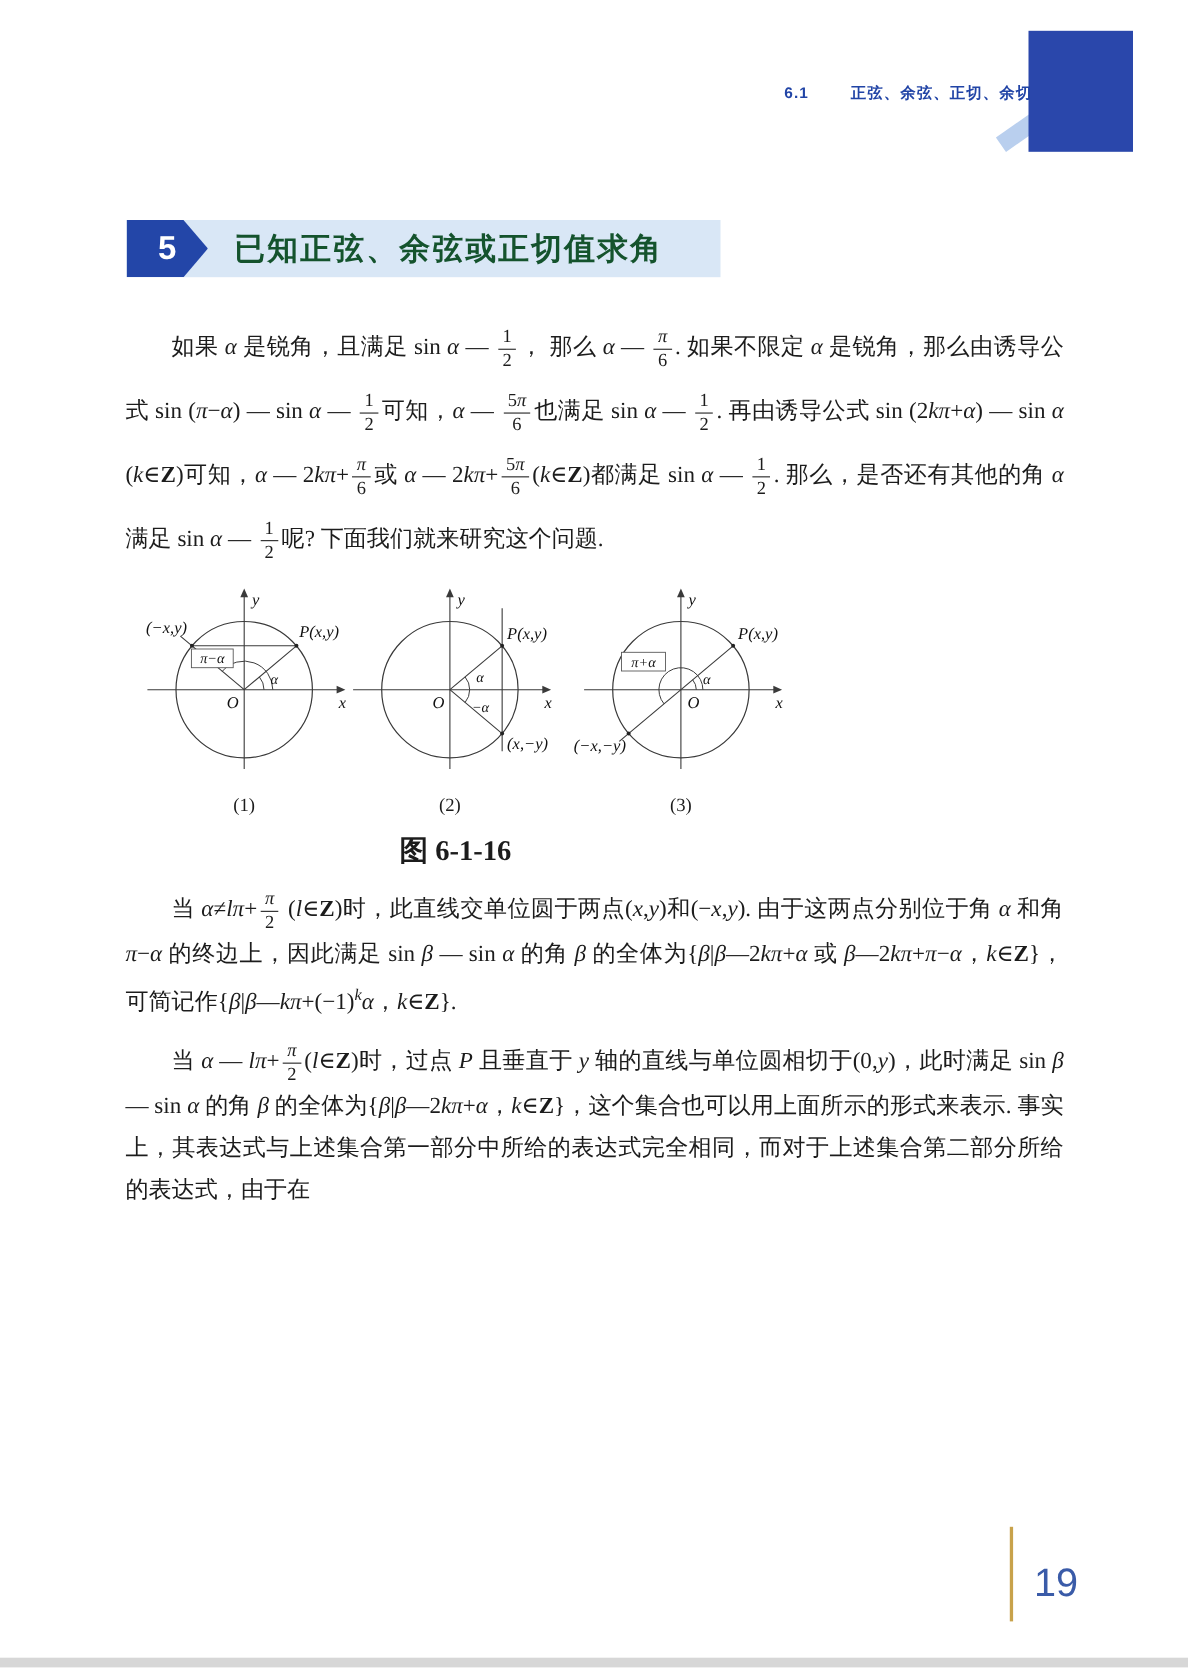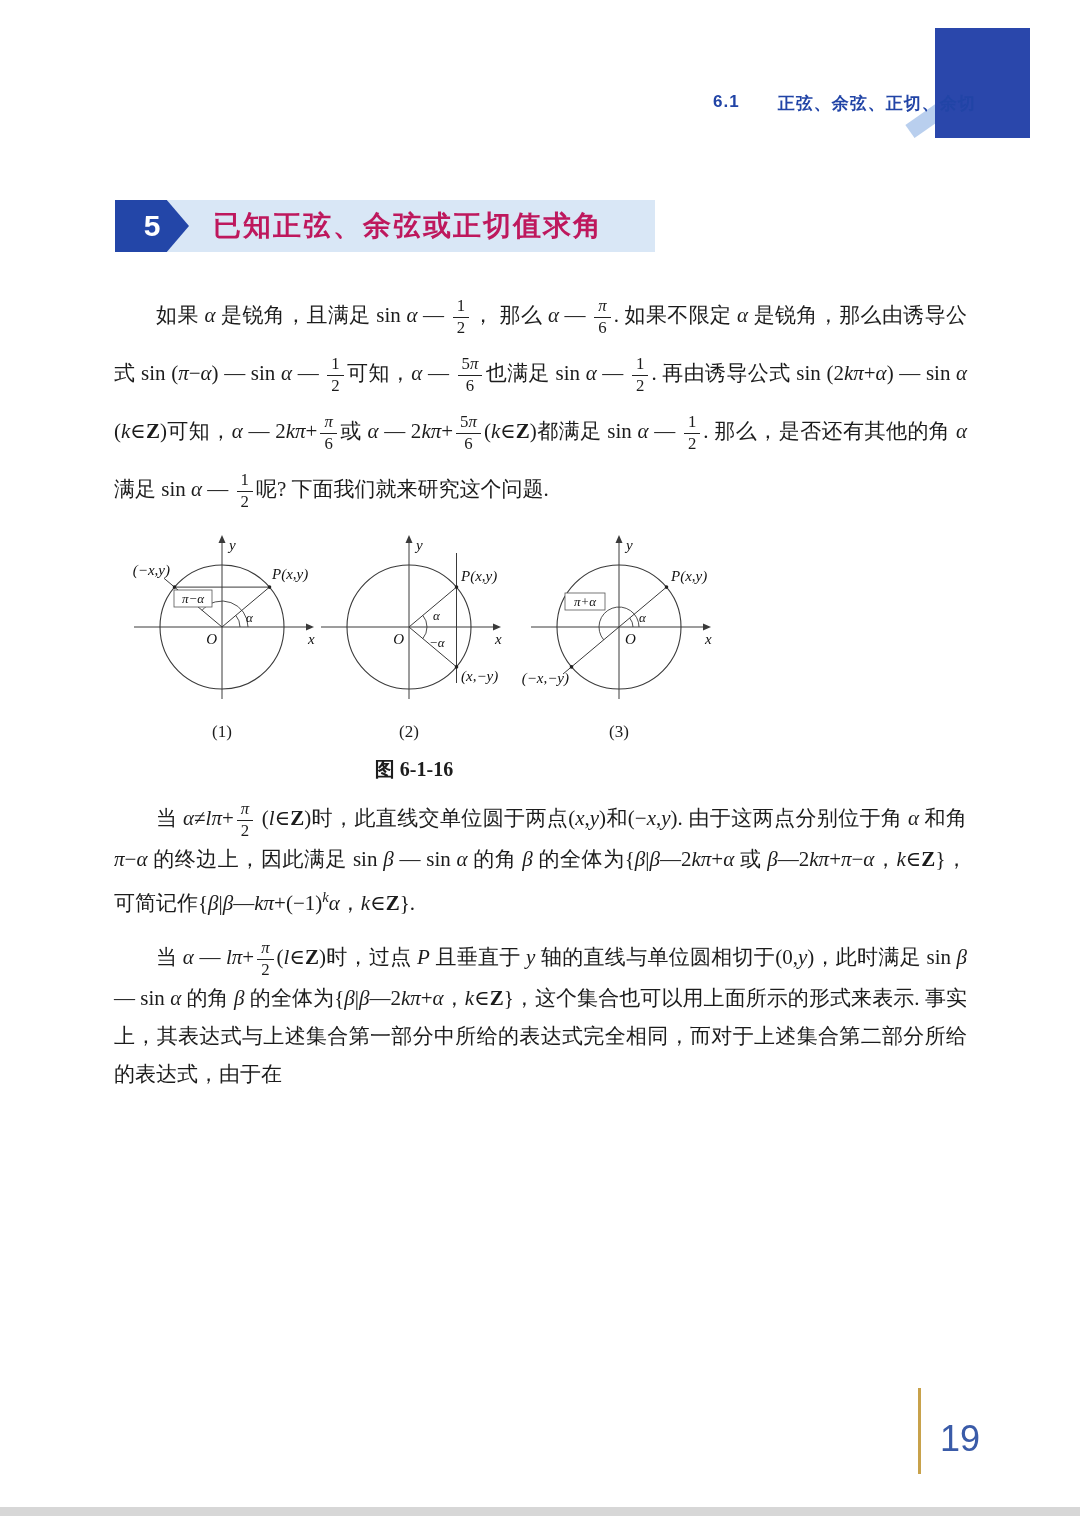--- a/index.html
+++ b/index.html
@@ -7,30 +7,30 @@
         font-family:"Liberation Serif","DejaVu Serif",serif;color:#1c1c1c;overflow:hidden;}
 
   
   .corner-swoosh{position:absolute;top:92px;left:900px;width:110px;height:16px;
         background:#b9cfee;transform:rotate(-35deg);}
   .corner-block{position:absolute;top:28px;left:935px;width:95px;height:110px;background:#2a47ab;}
 
   
   .page-header{position:absolute;top:76px;left:713px;display:flex;gap:38px;
         font-family:"Liberation Sans","DejaVu Sans",sans-serif;font-weight:bold;
-        color:#2144a6;font-size:17px;letter-spacing:1px;margin-top:16px;}
+        color:#2144a6;font-size:14px;letter-spacing:1px;}
 
   
   .banner{position:absolute;top:200px;left:115px;width:540px;height:52px;background:#d9e7f6;}
   .banner-arrow{position:absolute;left:0;top:0;width:74px;height:52px;background:#2346a8;
         clip-path:polygon(0 0,70% 0,100% 50%,70% 100%,0 100%);
         display:flex;align-items:center;justify-content:center;color:#fff;
         font-family:"Liberation Sans",sans-serif;font-weight:bold;font-size:30px;}
   .banner-title{position:absolute;left:98px;top:0;height:52px;display:flex;align-items:center;
-        color:#be185d;font-family:"Liberation Sans","DejaVu Sans",sans-serif;
+        color:#14532d;font-family:"Liberation Sans","DejaVu Sans",sans-serif;
         font-weight:bold;font-size:28px;letter-spacing:2px;}
 
   
   .col{position:absolute;top:286px;left:114px;width:853px;font-size:21px;text-align:justify;}
   p.para{margin:0;text-indent:2em;line-height:38px;}
   p.para.tall{line-height:58px;}
   .col p.para + p.para, .col .fig + p.para{margin-top:16px;}
   i{font-family:"Liberation Serif",serif;}
   .bz{font-weight:bold;font-style:normal;}
   sup{font-size:0.7em;}
@@ -48,21 +48,21 @@
   .t13{font-size:13px;}
   .t15{font-size:15px;}
   .ax,.ln{stroke:#3a3a3a;stroke-width:1;fill:none;}
   .crc{stroke:#3a3a3a;stroke-width:1.1;fill:none;}
   .arc{stroke:#3a3a3a;stroke-width:0.9;fill:none;}
   .ah{fill:#3a3a3a;}
   .dot{fill:#222;}
   .lblbox{fill:#fff;stroke:#555;stroke-width:0.8;}
   .fig-subs{position:relative;height:30px;font-size:17px;}
   .fig-subs span{position:absolute;transform:translateX(-50%);}
-  .fig-cap{width:600px;text-align:center;font-weight:bold;font-size:20px;margin:4px 0 6px;}
+  .fig-cap{width:600px;text-align:center;font-weight:bold;font-size:26px;margin:4px 0 6px;}
 
   
   .gold-rule{position:absolute;left:918px;top:1388px;width:3px;height:86px;background:#c8a24b;}
   .page-num{position:absolute;left:940px;top:1398px;font-size:36px;color:#3a5ba8;
         font-family:"Liberation Sans",sans-serif;margin-top:20px;}
   .bottom-edge{position:absolute;left:0;right:0;bottom:0;height:9px;background:#d7d7d7;}
 </style>
 </head>
 <body>
 

